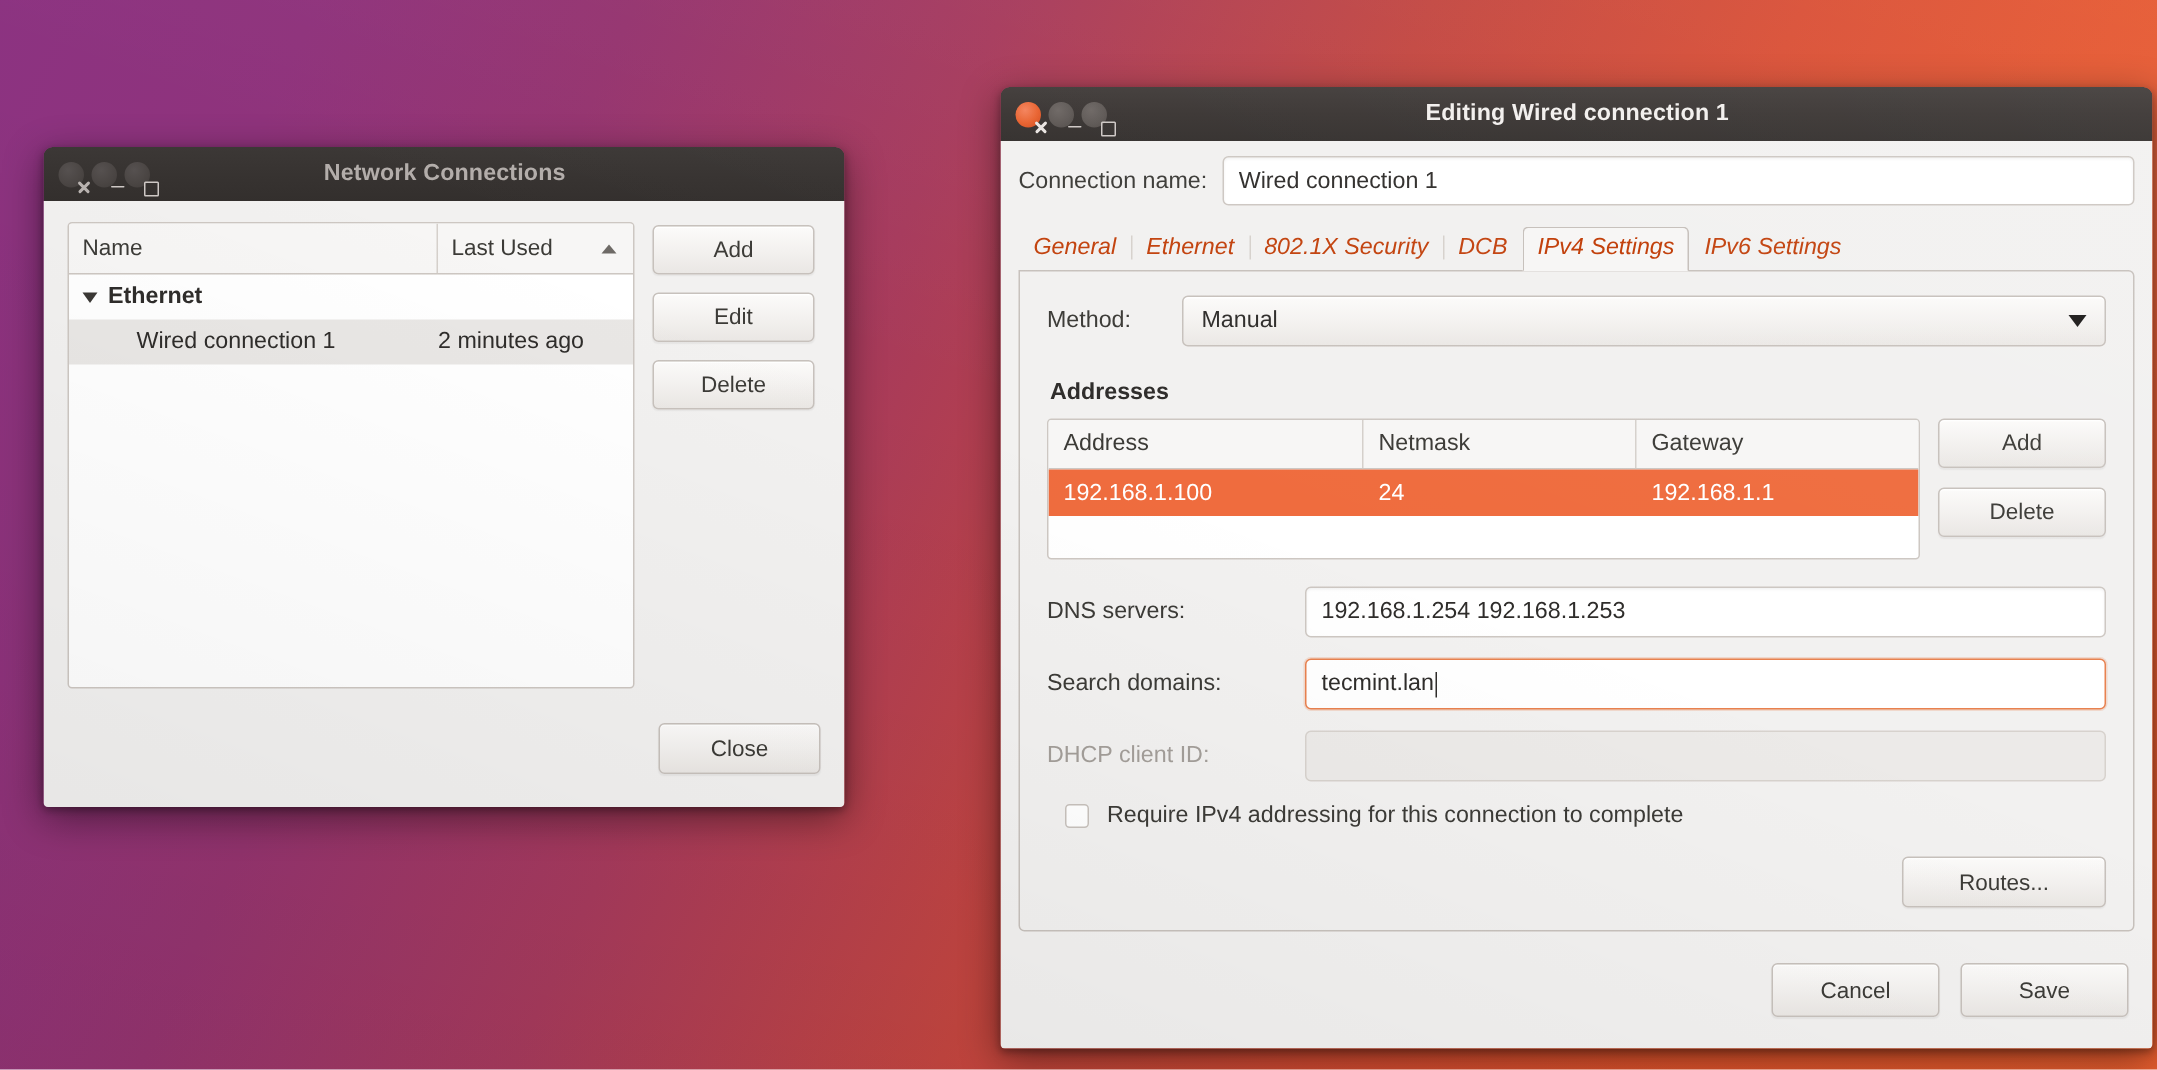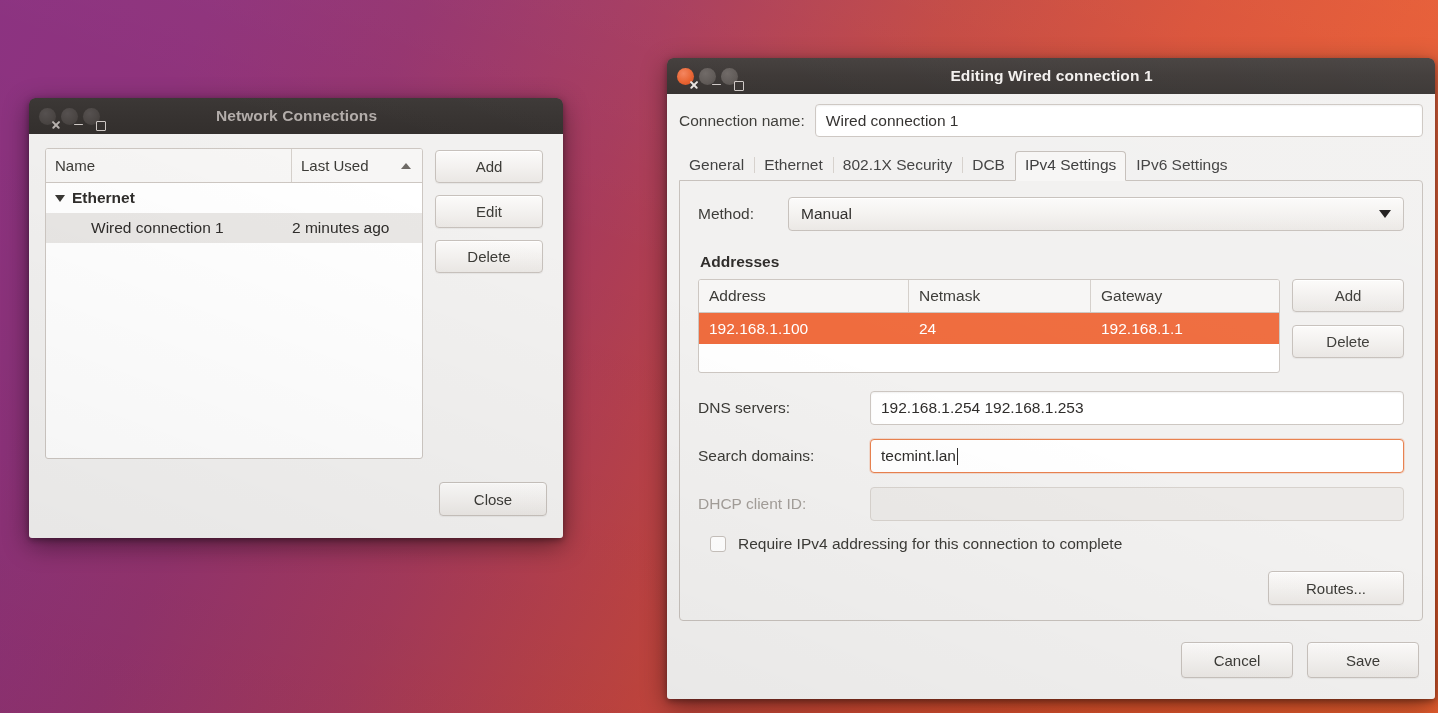--- a/index.html
+++ b/index.html
@@ -183,26 +183,27 @@
   }
   .input.disabled {
     background: #eceae8;
     border: 1px solid #d7d2cd;
     box-shadow: none;
   }
   #conn-name-input { flex: 1; height: 33px; }
 
   .tabs { display: flex; align-items: flex-end; position: relative; height: 31px; }
   .tab {
-    font-size: 15.5px; color: #404040;
+    font-size: 15.5px; color: #c2410c;
     padding: 4px 9px 6px 9px;
     border: 1px solid transparent;
     border-radius: 4px 4px 0 0;
     position: relative; top: 1px;
     white-space: nowrap;
+    font-style: italic;
   }
   .tab + .tab::before {
     content: ""; position: absolute; left: -1px; top: 5px; bottom: 7px;
     width: 1px; background: #d6d1cc;
   }
   .tab.selected {
     background: #f7f6f5;
     border: 1px solid #c7c1bc;
     border-bottom-color: #f7f6f5;
     z-index: 2;

